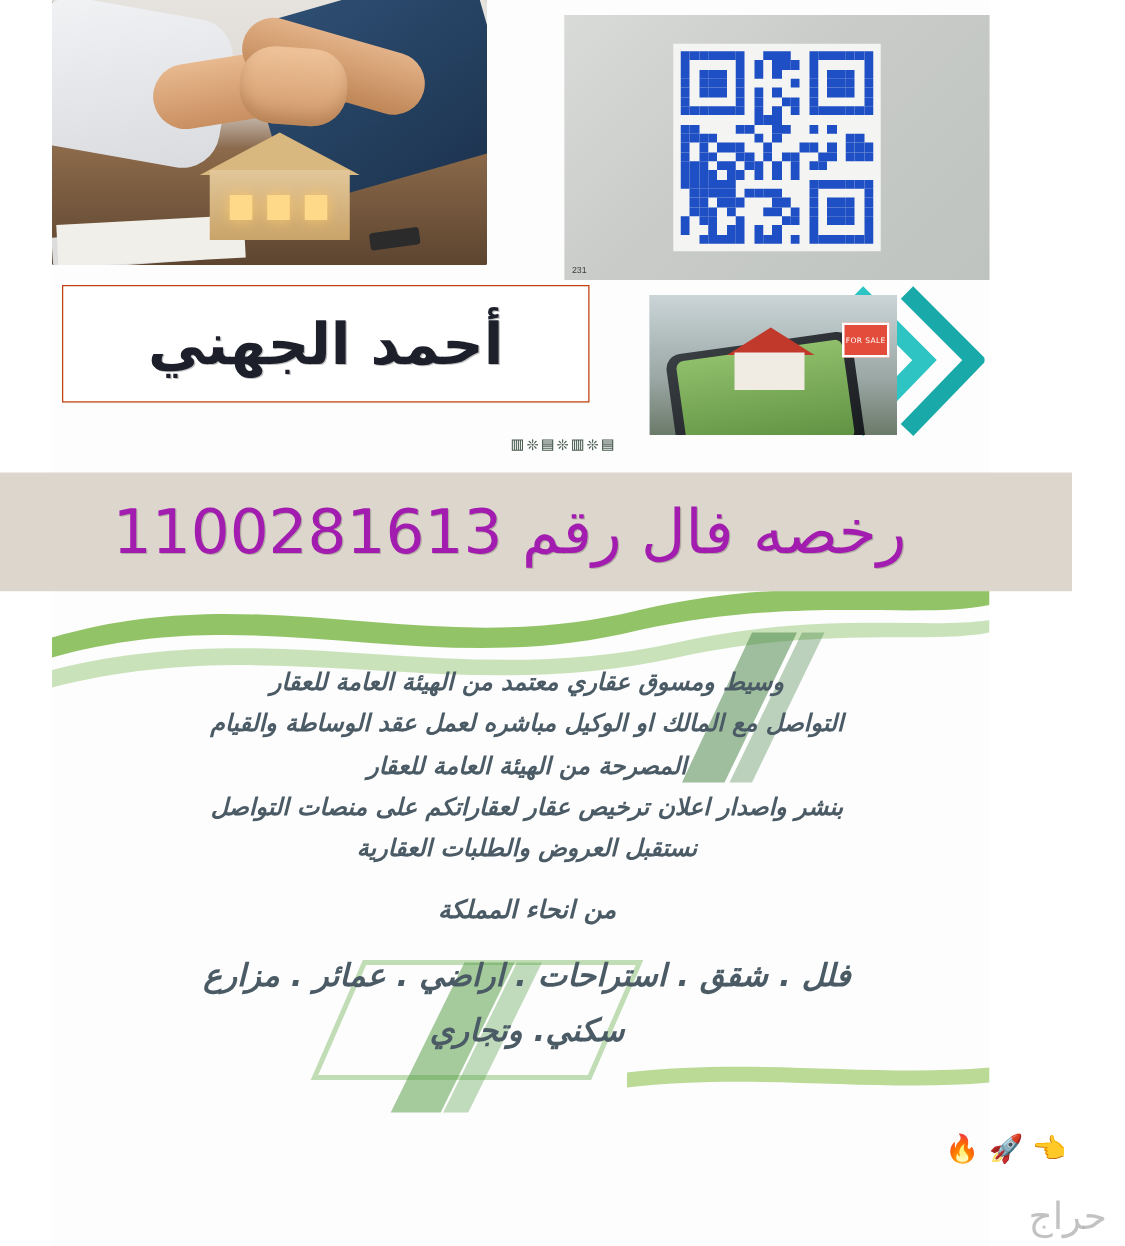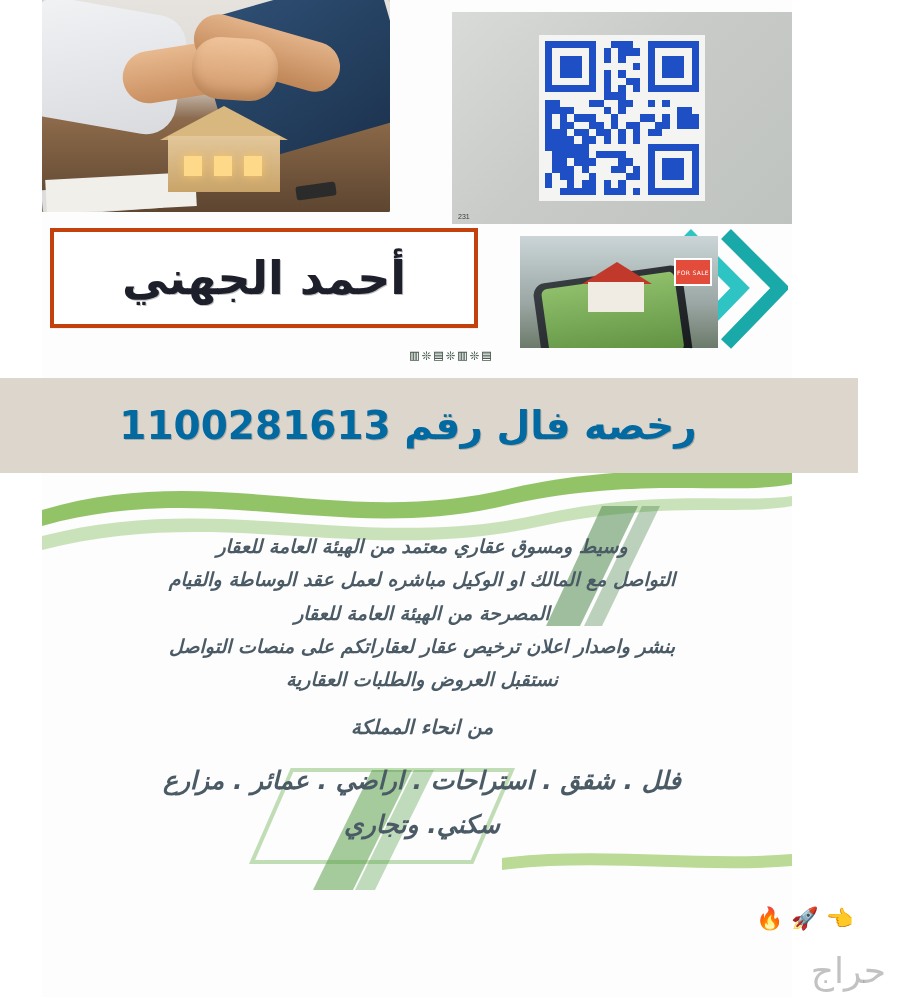--- a/index.html
+++ b/index.html
@@ -214,21 +214,21 @@
   }
 
   
   .name-plate {
     position: absolute;
     left: 8px;
     top: 228px;
     width: 420px;
     height: 92px;
     background: #ffffff;
-    border: 4px solid #c2410c;
+    border: 1px solid #c2410c;
     box-shadow: 0 1px 0 rgba(0,0,0,.05);
     display: flex;
     align-items: center;
     justify-content: center;
   }
   .name-plate span {
     font-family: "DejaVu Sans", sans-serif;
     font-weight: bold;
     font-size: 46px;
     color: #1d1f2b;
@@ -256,23 +256,23 @@
     top: 378px;
     width: 900px;
     height: 95px;
     background: #ddd6cc;
     display: flex;
     align-items: center;
     justify-content: center;
   }
   .license-band .txt {
     font-family: "DejaVu Sans", sans-serif;
-    font-weight: bold;
-    font-size: 39px;
-    color: #0369a1;
+    font-weight: normal;
+    font-size: 49px;
+    color: #a21caf;
     direction: rtl;
     white-space: nowrap;
     text-shadow: 1px 1px 0 rgba(0,0,0,.2);
   }
 
   
   .body-text {
     position: absolute;
     left: 60px;
     top: 530px;
@@ -329,21 +329,21 @@
     white-space: nowrap;
   }
   .emoji { font-size: 22px; }
 
   
   .watermark {
     position: absolute;
     right: 14px;
     bottom: 6px;
     font-family: "DejaVu Sans", sans-serif;
-    font-size: 36px;
+    font-size: 30px;
     color: rgba(120,120,120,.45);
     direction: rtl;
     letter-spacing: 1px;
   }
 </style>
 </head>
 <body>
 
 <div class="poster">
   <div class="card">

